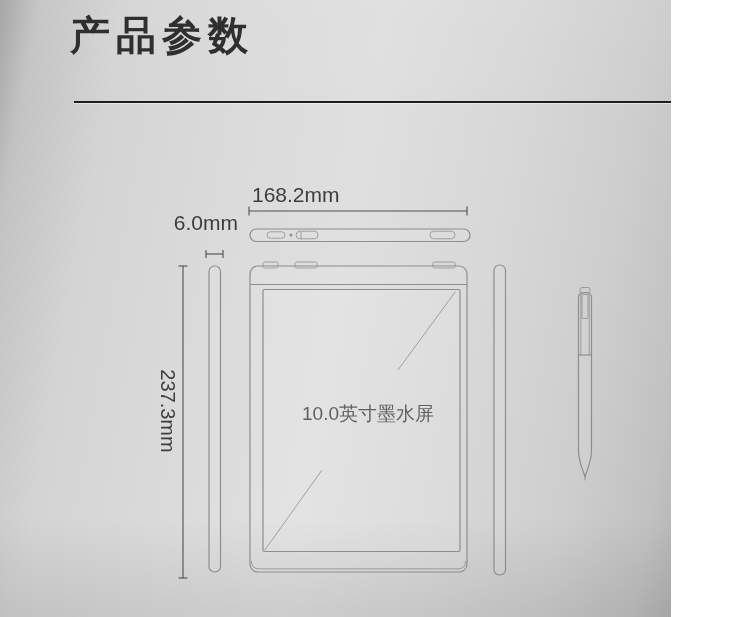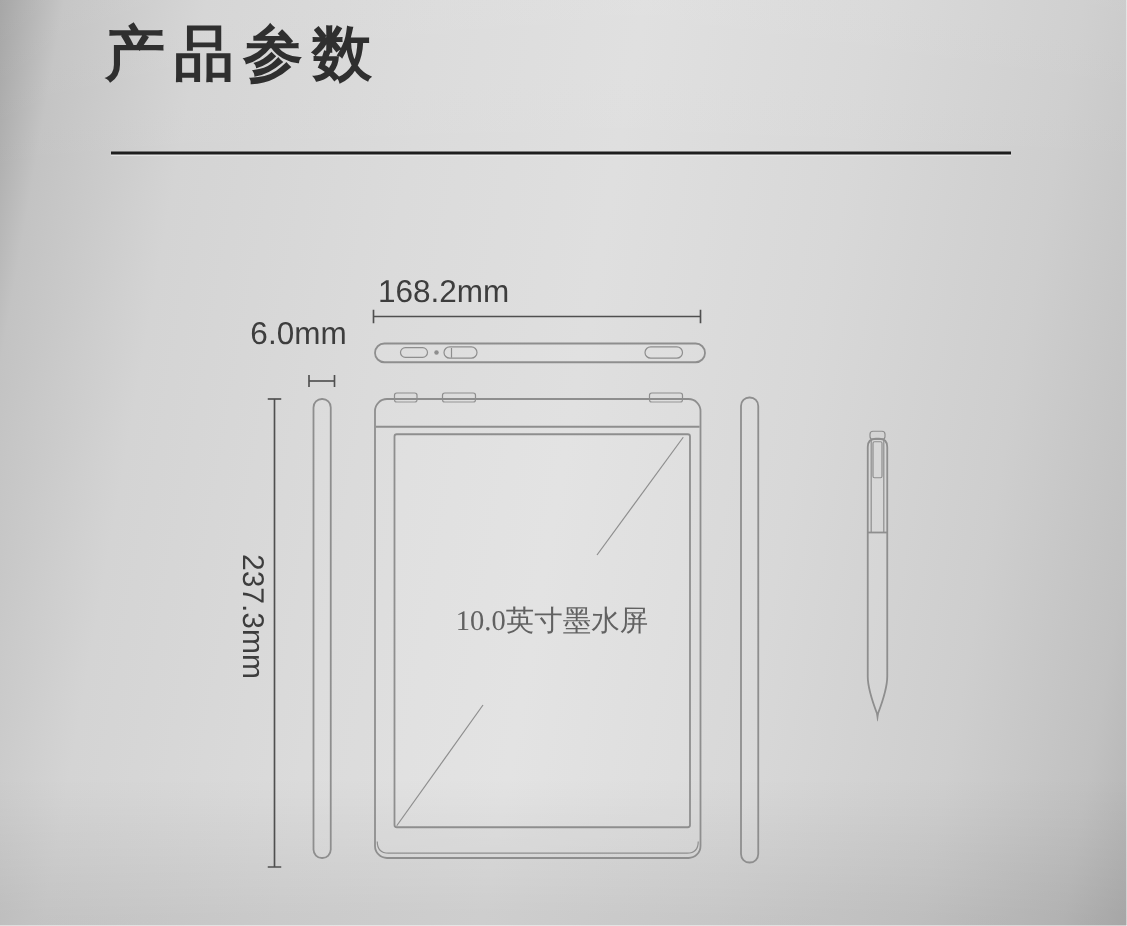--- a/index.html
+++ b/index.html
@@ -1,18 +1,18 @@
 <!DOCTYPE html>
 <html style="--outline: #8e8e8e; --dimension: #4f4f4f; --title-text: #2f2f2f; --label-text: #3d3d3d; --screen-text: #4a4a4a; --divider: #1e1e1e;"><head>
 <meta charset="utf-8">
 <style>
   html,body { margin:0; padding:0; }
   .stage {
     position: relative;
-    width: 751px;
+    width: 671px;
     height: 617px;
     overflow: hidden;
     font-family: "Liberation Sans", sans-serif;
     background:
       linear-gradient(to bottom, rgba(255,255,255,0.05) 0%, rgba(0,0,0,0) 20%, rgba(0,0,0,0) 84%, rgba(0,0,0,0.08) 99%),
       linear-gradient(100deg, #a2a2a2 0%, #c3c3c3 5%, #d4d4d4 16%, #dbdbdb 34%, #dfdfdf 50%, #d8d8d8 68%, #cecece 84%, #c1c1c1 95%, #b4b4b4 100%);
   }
   .title {
     position: absolute;
     left: 70px; top: 8px;
@@ -29,25 +29,25 @@
     background: var(--divider, #1e1e1e);
     box-shadow: 0 1px 0 rgba(255,255,255,0.45);
   }
   .label {
     position: absolute;
     color: var(--label-text, #3d3d3d);
     font-weight: 500;
     white-space: nowrap;
   }
   .width-label   { left: 252px; top: 183px; width: 200px; text-align: left; font-size: 21px; }
-  .thickness-label { left: 160px; top: 211px; width: 78px; text-align: center; font-size: 21px; }
+  .thickness-label { left: 160px; top: 211px; width: 78px; text-align: right; font-size: 21px; }
   .height-label  { left: 117px; top: 399px; width: 100px; height: 24px; text-align: center;
                    font-size: 20px; transform: rotate(90deg); }
   .screen-label  { left: 268px; top: 401px; width: 200px; text-align: center;
-                   font-size: 19px; font-weight: 400; color: var(--screen-text, #4a4a4a); font-family: Liberation Serif, serif; }
+                   font-size: 19px; font-weight: 400; color: var(--screen-text, #4a4a4a); }
   svg.artwork { position: absolute; left: 0; top: 0; }
   .outline { stroke: var(--outline, #8e8e8e); fill: none; stroke-width: 1.2; }
   .outline-thin { stroke: var(--outline, #8e8e8e); fill: none; stroke-width: 0.8; }
   .soft-fill { fill: rgba(255,255,255,0.07); }
   .dim { stroke: var(--dimension, #4f4f4f); fill: none; stroke-width: 1.1; }
   .tip-fill { fill: var(--outline, #8e8e8e); stroke: none; }
 </style>
 </head>
 <body>
 

